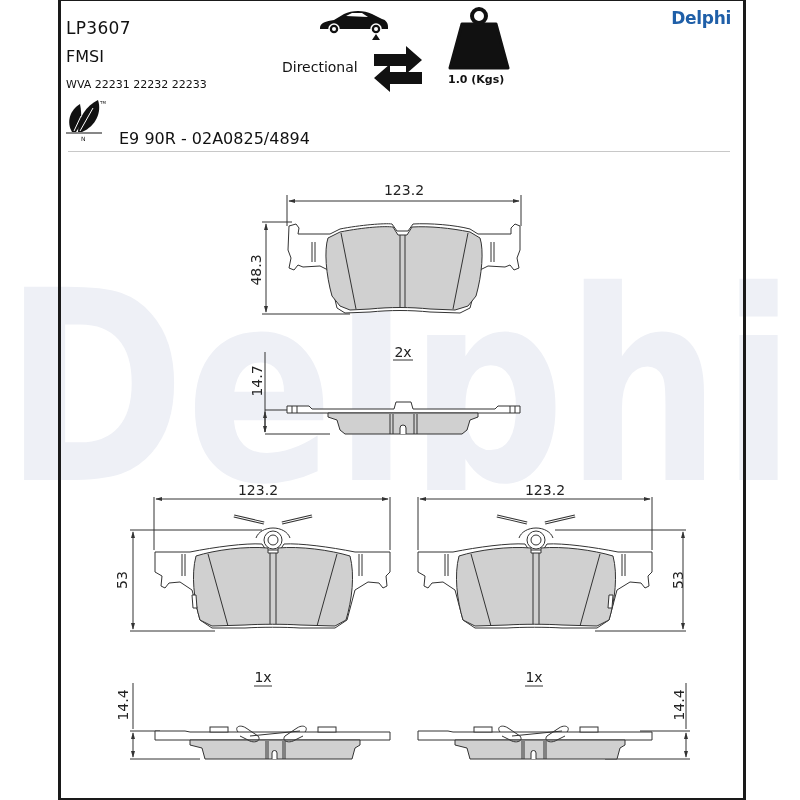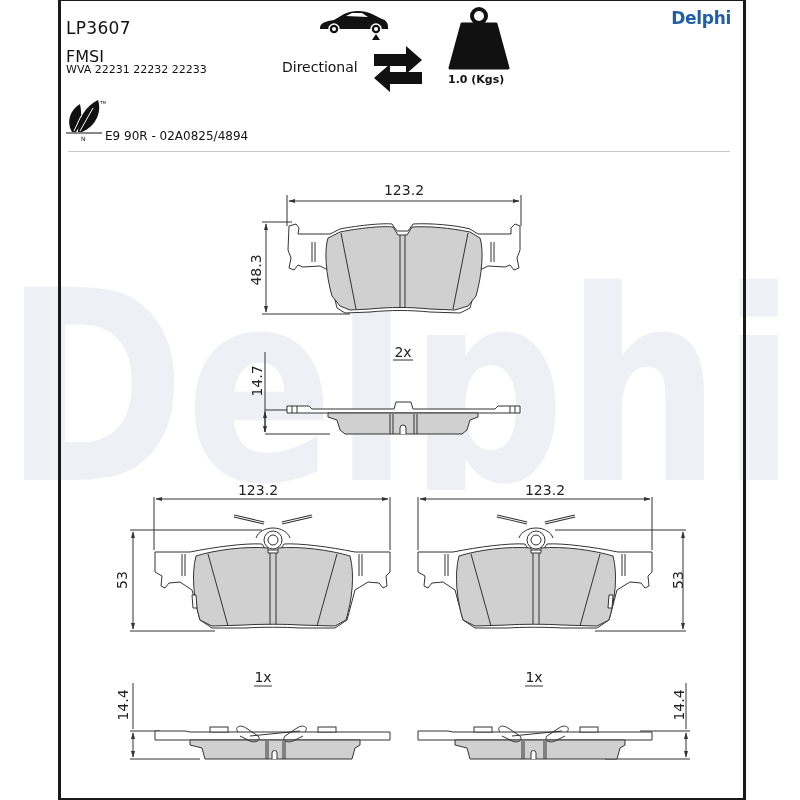--- a/index.html
+++ b/index.html
@@ -4,22 +4,22 @@
   <style>
     html, body { margin: 0; padding: 0; background: #ffffff; }
     body { width: 800px; height: 800px; position: relative; overflow: hidden;
            font-family: "DejaVu Sans", sans-serif; color: #111; }
     .watermark { position: absolute; left: 0; top: 270px; width: 800px; height: 220px; z-index: 0; }
     .frame { position: absolute; left: 58px; top: -2px; width: 682px; height: 797px;
              border: 3px solid #1a1a1a; z-index: 1; }
     .hdr { position: absolute; z-index: 2; font-weight: normal; }
     .part-no { left: 66px; top: 18px; font-size: 17px; letter-spacing: 0.3px; }
     .fmsi { left: 66px; top: 47px; font-size: 16px; }
-    .wva { left: 66px; top: 63px; font-size: 11px; }
-    .ecer { left: 105px; top: 129px; font-size: 12px; }
+    .wva { left: 66px; top: 78px; font-size: 11px; }
+    .ecer { left: 119px; top: 129px; font-size: 16px; }
     .brand { position: absolute; right: 69px; top: 8px; font-size: 17px; font-weight: bold;
              color: #1f5fa8; z-index: 2; font-family: "DejaVu Sans", sans-serif; letter-spacing: -0.3px; }
     .directional { position: absolute; left: 282px; top: 59px; font-size: 14px; z-index: 2; }
     .weight-label { position: absolute; left: 448px; top: 73px; font-size: 11px; font-weight: bold; z-index: 2; text-align: right; }
     .icon { position: absolute; z-index: 2; }
     .divider { position: absolute; left: 68px; top: 151px; width: 662px; height: 1px;
                background: #c8c8c8; z-index: 2; }
     .drawing { position: absolute; left: 0; top: 0; width: 800px; height: 800px; z-index: 3; pointer-events: none; }
     .drawing text { font-family: "DejaVu Sans", sans-serif; fill: #222; font-size: 14px; }
   </style>

